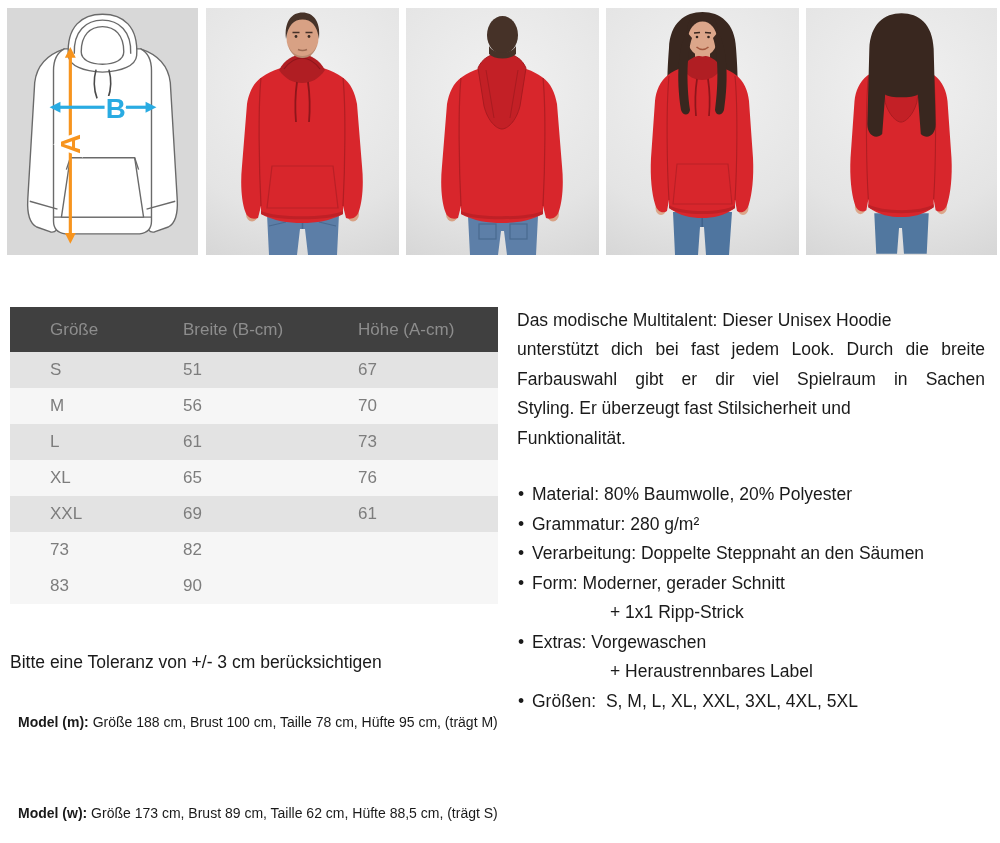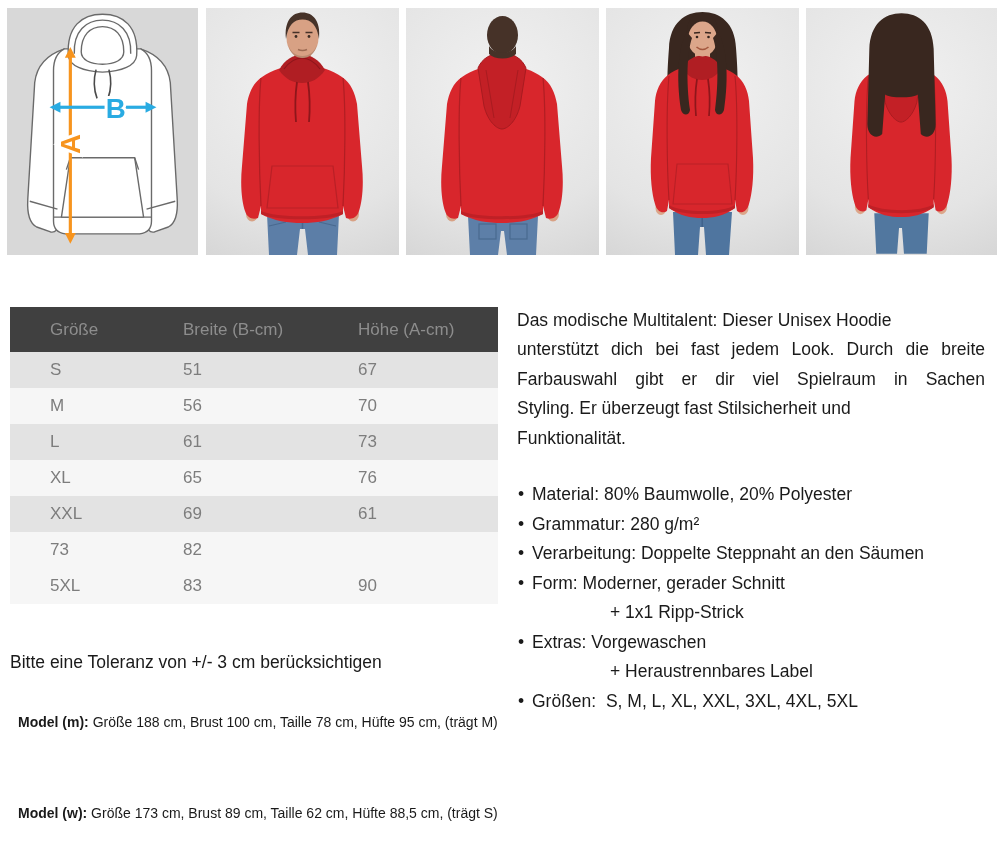--- a/index.html
+++ b/index.html
@@ -181,21 +181,20 @@
     <div class="t-row dark">
       <div>XXL</div>
       <div>69</div>
       <div>61</div>
     </div>
     <div class="t-row light">
       <div>73</div>
       <div>82</div>
     </div>
     <div class="t-row light">
-      <div>5XL</div>
       <div>83</div>
       <div>90</div>
     </div>
   </div>
 
   <div class="tolerance">Bitte eine Toleranz von +/- 3 cm berücksichtigen</div>
 
   <p class="model-info model-m"><b>Model (m):</b><span> Größe 188 cm, Brust 100 cm, Taille 78 cm, Hüfte 95 cm, (trägt M)</span></p>
 
   <p class="model-info model-w"><b>Model (w):</b><span> Größe 173 cm, Brust 89 cm, Taille 62 cm, Hüfte 88,5 cm, (trägt S)</span></p>

